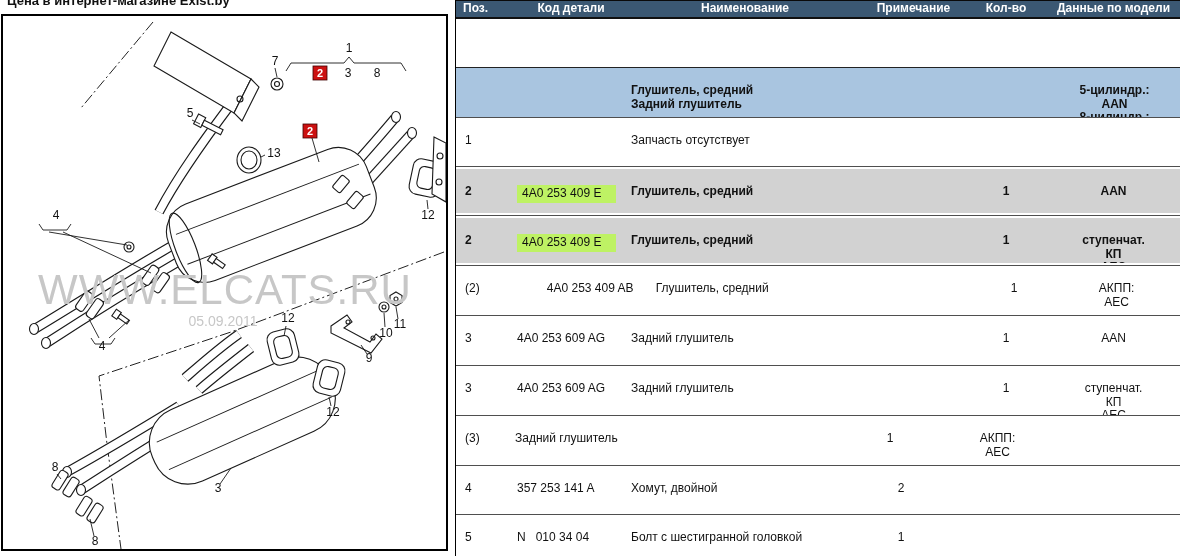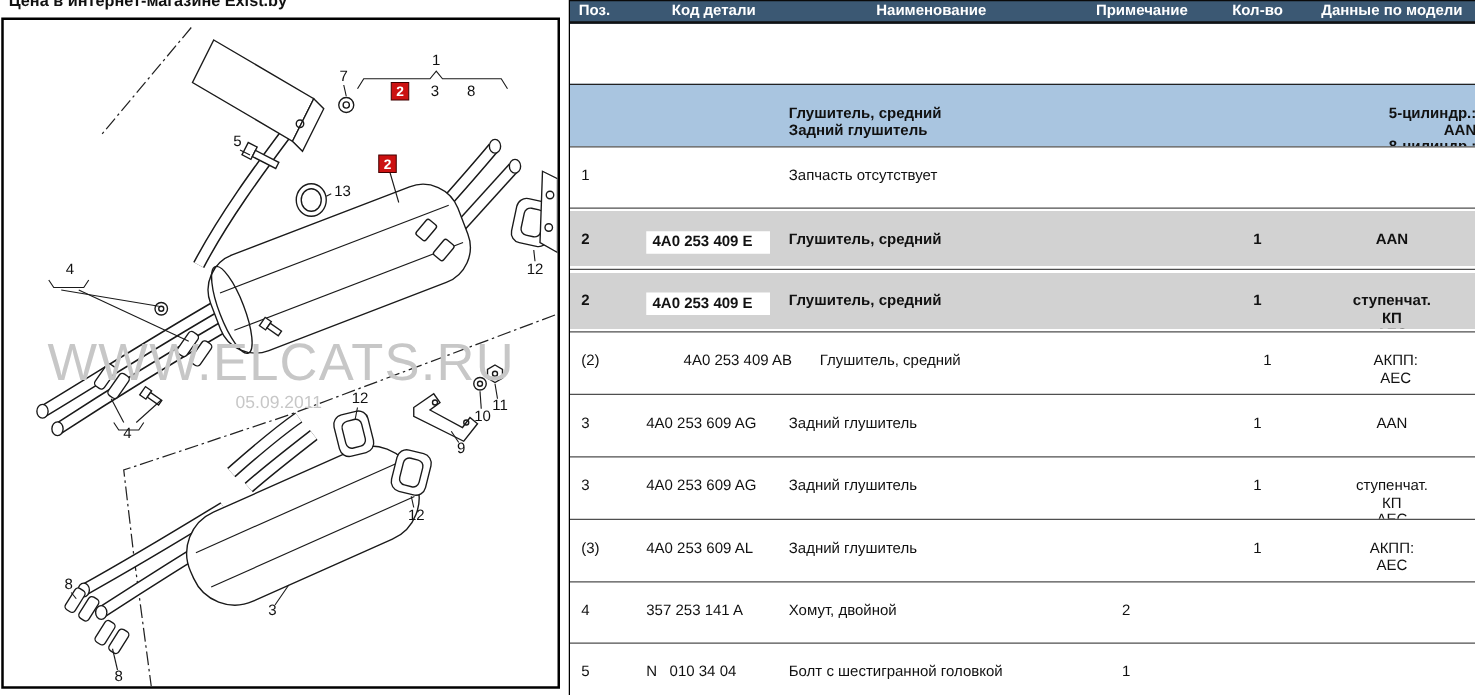--- a/index.html
+++ b/index.html
@@ -29,22 +29,22 @@
         border-top:1px solid var(--row-line,#4f4f4f);}
   .trow.sub{background:var(--sub-bg,#a9c5e0);border-top:1.5px solid #222;font-weight:bold;}
   .trow.gray{background:var(--gray-bg,#d2d2d2) content-box;padding-top:2px;padding-bottom:2px;font-weight:bold;}
   .tcell{box-sizing:border-box;padding-top:16px;font-size:12px;line-height:13.5px;overflow:hidden;}
   .cell-pos{padding-left:9px;}
   .cell-code{padding-left:4px;white-space:pre;}
   .cell-name{padding-left:2px;}
   .cell-note{padding-left:5px;}
   .cell-qty{text-align:center;}
   .cell-model{text-align:center;}
-  .trow.sub .cell-model{text-align:right;padding-left:2px;}
-  .code-box{display:inline-block;background:#ffffff;font-weight:bold;padding:2px 6px 2px 5px;min-width:88px;}
+  .trow.sub .cell-model{text-align:center;padding-left:2px;}
+  .code-box{display:inline-block;background:#bef264;font-weight:normal;padding:2px 6px 2px 5px;min-width:88px;}
 </style>
 </head>
 <body>
 
 <div id="stage">
 
   <div id="page-title">Цена в интернет-магазине Exist.by</div>
 
   <div id="panel">
     <svg id="diag" width="443" height="533" viewBox="0 0 443 533" xmlns="http://www.w3.org/2000/svg">
@@ -302,21 +302,20 @@
           <div class="tcell cell-note" style="width: 105px;"></div>
           <div class="tcell cell-qty" style="width: 80px;">1</div>
           <div class="tcell cell-model" style="width: 135px;">
             <div>ступенчат.</div>
             <div>КП</div>
             <div>AEC</div>
           </div>
         </div>
         <div class="trow" style="top: 415px; height: 50px;">
           <div class="tcell cell-pos" style="width: 57px;">(3)</div>
-          <div class="tcell cell-code" style="width: 116px;">4A0 253 609 AL</div>
           <div class="tcell cell-name" style="width: 232px;">Задний глушитель</div>
           <div class="tcell cell-note" style="width: 105px;"></div>
           <div class="tcell cell-qty" style="width: 80px;">1</div>
           <div class="tcell cell-model" style="width: 135px;">
             <div>АКПП:</div>
             <div>AEC</div>
           </div>
         </div>
         <div class="trow" style="top: 465px; height: 49px;">
           <div class="tcell cell-pos" style="width: 57px;">4</div>

